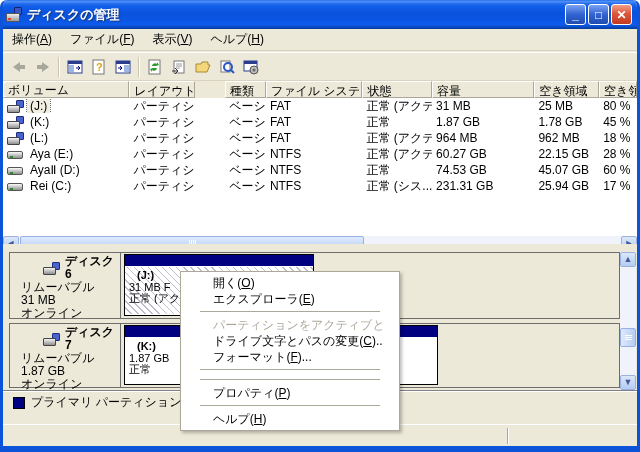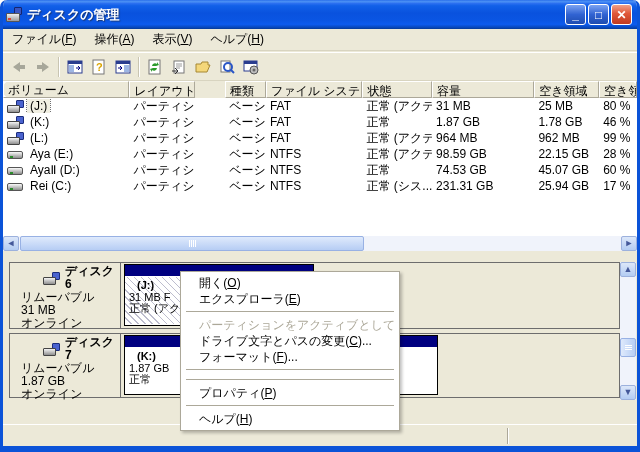--- a/index.html
+++ b/index.html
@@ -50,21 +50,21 @@
   .ic-hdd .l{position:absolute;left:3px;top:8px;width:3px;height:2px;background:#2c8b2c;}
   
   .hscroll{position:absolute;left:0;top:236px;width:634px;height:15px;background:#f0f3fb;display:flex;}
   .sb-btn{width:16px;height:15px;border:1px solid #9cb1dd;border-radius:2px;background:linear-gradient(180deg,#dce7f9,#b3ccf3);
     color:#44589a;display:flex;align-items:center;justify-content:center;font-size:9px;line-height:1;}
   .hthumb{position:absolute;left:17px;top:0;width:344px;height:15px;border:1px solid #98b1e4;border-radius:2px;
     background:linear-gradient(180deg,#dfeafc,#b6cdf4);display:flex;align-items:center;justify-content:center;gap:1px;}
   .hthumb i{display:block;width:1px;height:7px;background:#9db6e4;border-right:1px solid #fff;}
   .sb-right{position:absolute;right:0;top:0;}
   
-  .bottompane{position:absolute;left:0;top:254px;width:634px;height:170px;background:#ece9d8;}
+  .bottompane{position:absolute;left:0;top:244px;width:634px;height:170px;background:#ece9d8;}
   .band{position:absolute;left:6px;width:611px;border:1px solid #6d6d6d;background:#ece9d8;}
   .band6{top:8px;height:67px;}
   .band7{top:79px;height:65px;}
   .dinfo{position:absolute;left:0;top:0;width:111px;height:100%;border-right:1px solid #6d6d6d;padding:2px 0 0 11px;font-size:12px;line-height:13px;}
   .dinfo .t{display:flex;align-items:center;gap:5px;margin-left:22px;}
   .dinfo .t b{font-size:12px;}
   .pblock{position:absolute;top:1px;height:calc(100% - 3px);background:#fff;border:1px solid #000;}
   .pblock .bar{height:12px;background:#000080;border-bottom:1px solid #fff;}
   .pblock .body{position:relative;height:calc(100% - 13px);padding:2px 0 0 4px;font-size:11px;line-height:11px;overflow:hidden;white-space:nowrap;}
   .hatch .body{background:repeating-linear-gradient(45deg,#ffffff 0px,#ffffff 4px,#bdbdce 4px,#bdbdce 5px);}
@@ -77,21 +77,21 @@
   .vs-bot{position:absolute;bottom:0;left:0;}
   
   .legend{position:absolute;left:0;top:146px;width:634px;height:24px;background:#ece9d8;border-top:1px solid #808080;
     box-shadow:inset 0 1px 0 #fff;display:flex;align-items:center;padding-left:10px;font-size:12px;}
   .lg-sq{width:12px;height:12px;background:#000080;border:1px solid #000;margin-right:6px;}
   
   .statusbar{position:absolute;left:0;top:424px;width:634px;height:22px;background:#ece9d8;border-top:1px solid #fff;}
   .st-div{position:absolute;left:504px;top:3px;width:2px;height:16px;border-left:1px solid #aca899;border-right:1px solid #fff;}
   
   .ctxmenu{position:absolute;left:177px;top:271px;width:220px;background:#fff;border:1px solid #aca899;
-    box-shadow:2px 2px 3px rgba(0,0,0,0.25);padding:3px 3px;z-index:50;font-size:12px;}
+    box-shadow:2px 2px 3px rgba(0,0,0,0.25);padding:3px 17px;z-index:50;font-size:12px;}
   .mi{height:16px;line-height:16px;padding-left:15px;white-space:nowrap;overflow:hidden;color:#000;}
   .mi.gray{color:#aca899;}
   .msep{height:10px;position:relative;}
   .msep:after{content:"";position:absolute;left:2px;right:2px;top:4px;border-top:1px solid #aca899;}
   u{text-decoration:underline;}
 </style>
 </head>
 <body>
 
 <div id="win">
@@ -104,22 +104,22 @@
     </span>
     <span class="apptitle">ディスクの管理</span>
     <span class="tb-btns">
       <span class="tb-btn tb-blue">_</span>
       <span class="tb-btn tb-blue">□</span>
       <span class="tb-btn tb-red">✕</span>
     </span>
   </div>
 
   <div class="menubar">
+    <span class="mitem">操作(<u>A</u>)</span>
     <span class="mitem">ファイル(<u>F</u>)</span>
-    <span class="mitem">操作(<u>A</u>)</span>
     <span class="mitem">表示(<u>V</u>)</span>
     <span class="mitem">ヘルプ(<u>H</u>)</span>
   </div>
 
   <div class="toolbar">
     <span class="tool">
       <svg width="18" height="18">
           <path d="M3 9 L10 4 L10 7 L15 7 L15 11 L10 11 L10 14 Z" fill="#a7a79a"></path>
         </svg>
     </span>
@@ -223,51 +223,51 @@
             <span class="b"></span>
           </span>
           <span class="vol-label">(K:)</span>
         </div>
       <div class="cell c1">パーティション</div>
       <div class="cell c2">ベーシック</div>
       <div class="cell c3">FAT</div>
       <div class="cell c4">正常</div>
       <div class="cell c5">1.87 GB</div>
       <div class="cell c6">1.78 GB</div>
-      <div class="cell c7">46 %</div>
+      <div class="cell c7">45 %</div>
     </div>
     <div class="lv-row">
       <div class="cell c0">
           <span class="ic-rem">
             <span class="c"></span>
             <span class="b"></span>
           </span>
           <span class="vol-label">(L:)</span>
         </div>
       <div class="cell c1">パーティション</div>
       <div class="cell c2">ベーシック</div>
       <div class="cell c3">FAT</div>
       <div class="cell c4">正常 (アクテ...</div>
       <div class="cell c5">964 MB</div>
       <div class="cell c6">962 MB</div>
-      <div class="cell c7">99 %</div>
+      <div class="cell c7">18 %</div>
     </div>
     <div class="lv-row">
       <div class="cell c0">
           <span class="ic-hdd">
             <span class="b"></span>
             <span class="l"></span>
           </span>
           <span class="vol-label">Aya (E:)</span>
         </div>
       <div class="cell c1">パーティション</div>
       <div class="cell c2">ベーシック</div>
       <div class="cell c3">NTFS</div>
       <div class="cell c4">正常 (アクテ...</div>
-      <div class="cell c5">98.59 GB</div>
+      <div class="cell c5">60.27 GB</div>
       <div class="cell c6">22.15 GB</div>
       <div class="cell c7">28 %</div>
     </div>
     <div class="lv-row">
       <div class="cell c0">
           <span class="ic-hdd">
             <span class="b"></span>
             <span class="l"></span>
           </span>
           <span class="vol-label">AyaⅡ (D:)</span>
@@ -360,20 +360,24 @@
     <div class="vscroll">
       <span class="sb-btn">▲</span>
       <span class="vthumb">
           <i></i>
           <i></i>
           <i></i>
         </span>
       <span class="sb-btn vs-bot">▼</span>
     </div>
 
+    <div class="legend">
+      <span class="lg-sq"></span>
+      <span>プライマリ パーティション</span>
+    </div>
   </div>
 
   <div class="statusbar">
     <span class="st-div"></span>
   </div>
 
   <div class="ctxmenu">
     <div class="mi">開く(<u>O</u>)</div>
     <div class="mi">エクスプローラ(<u>E</u>)</div>
     <div class="msep"></div>

